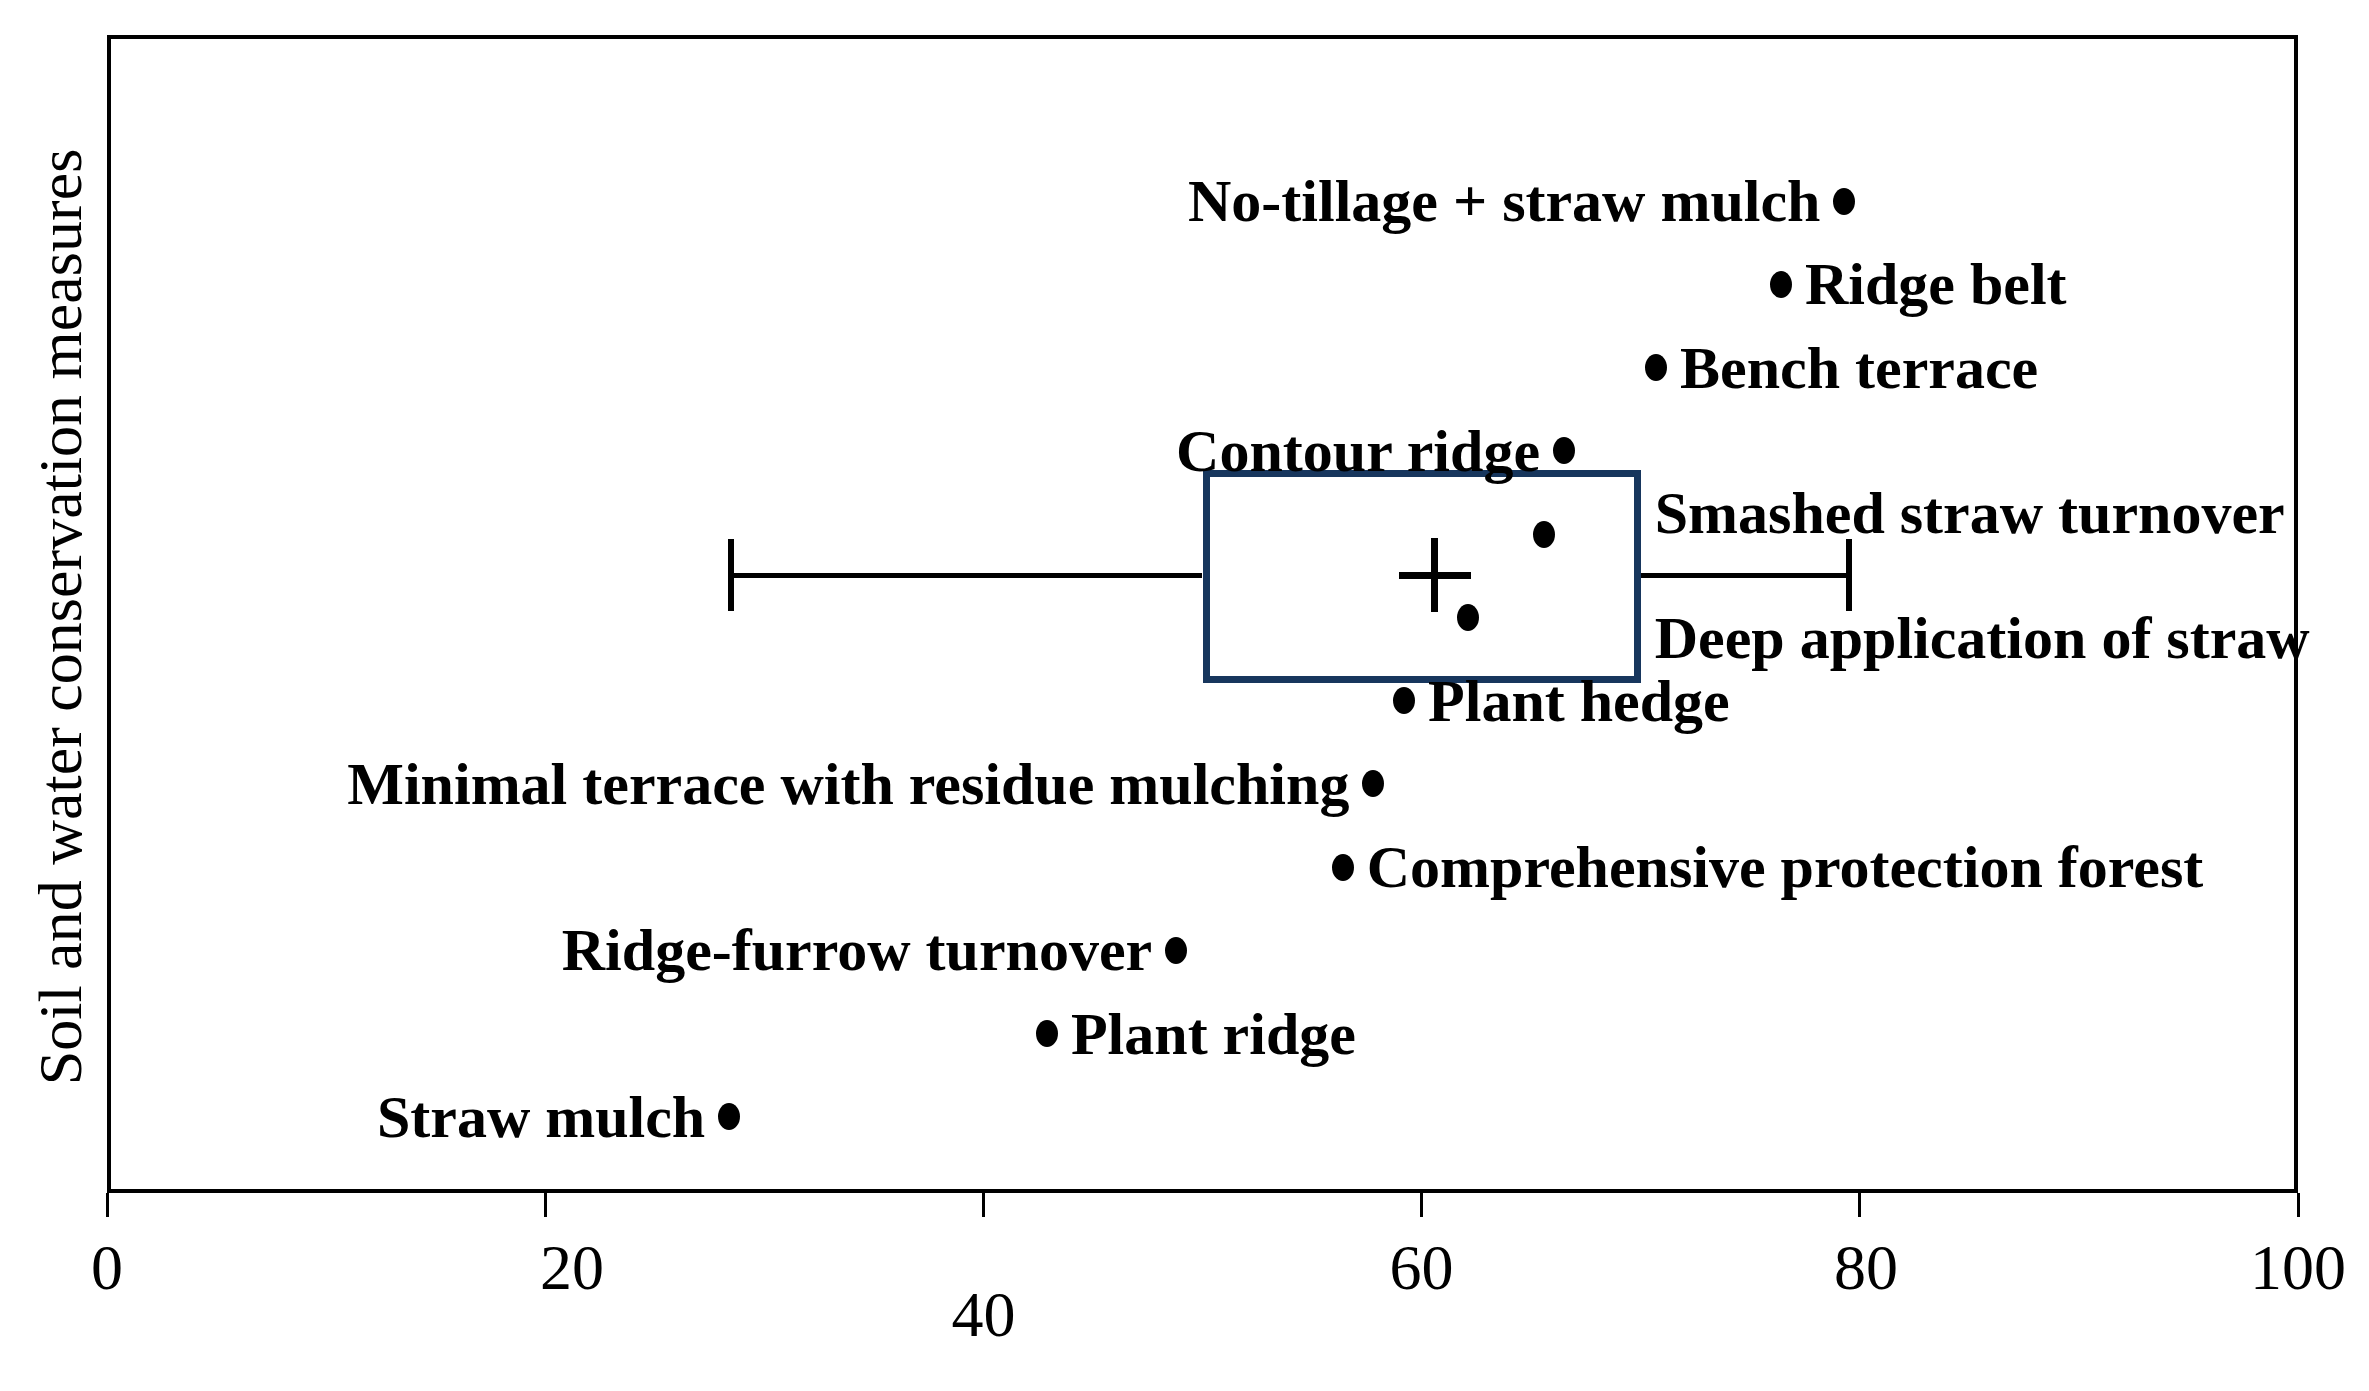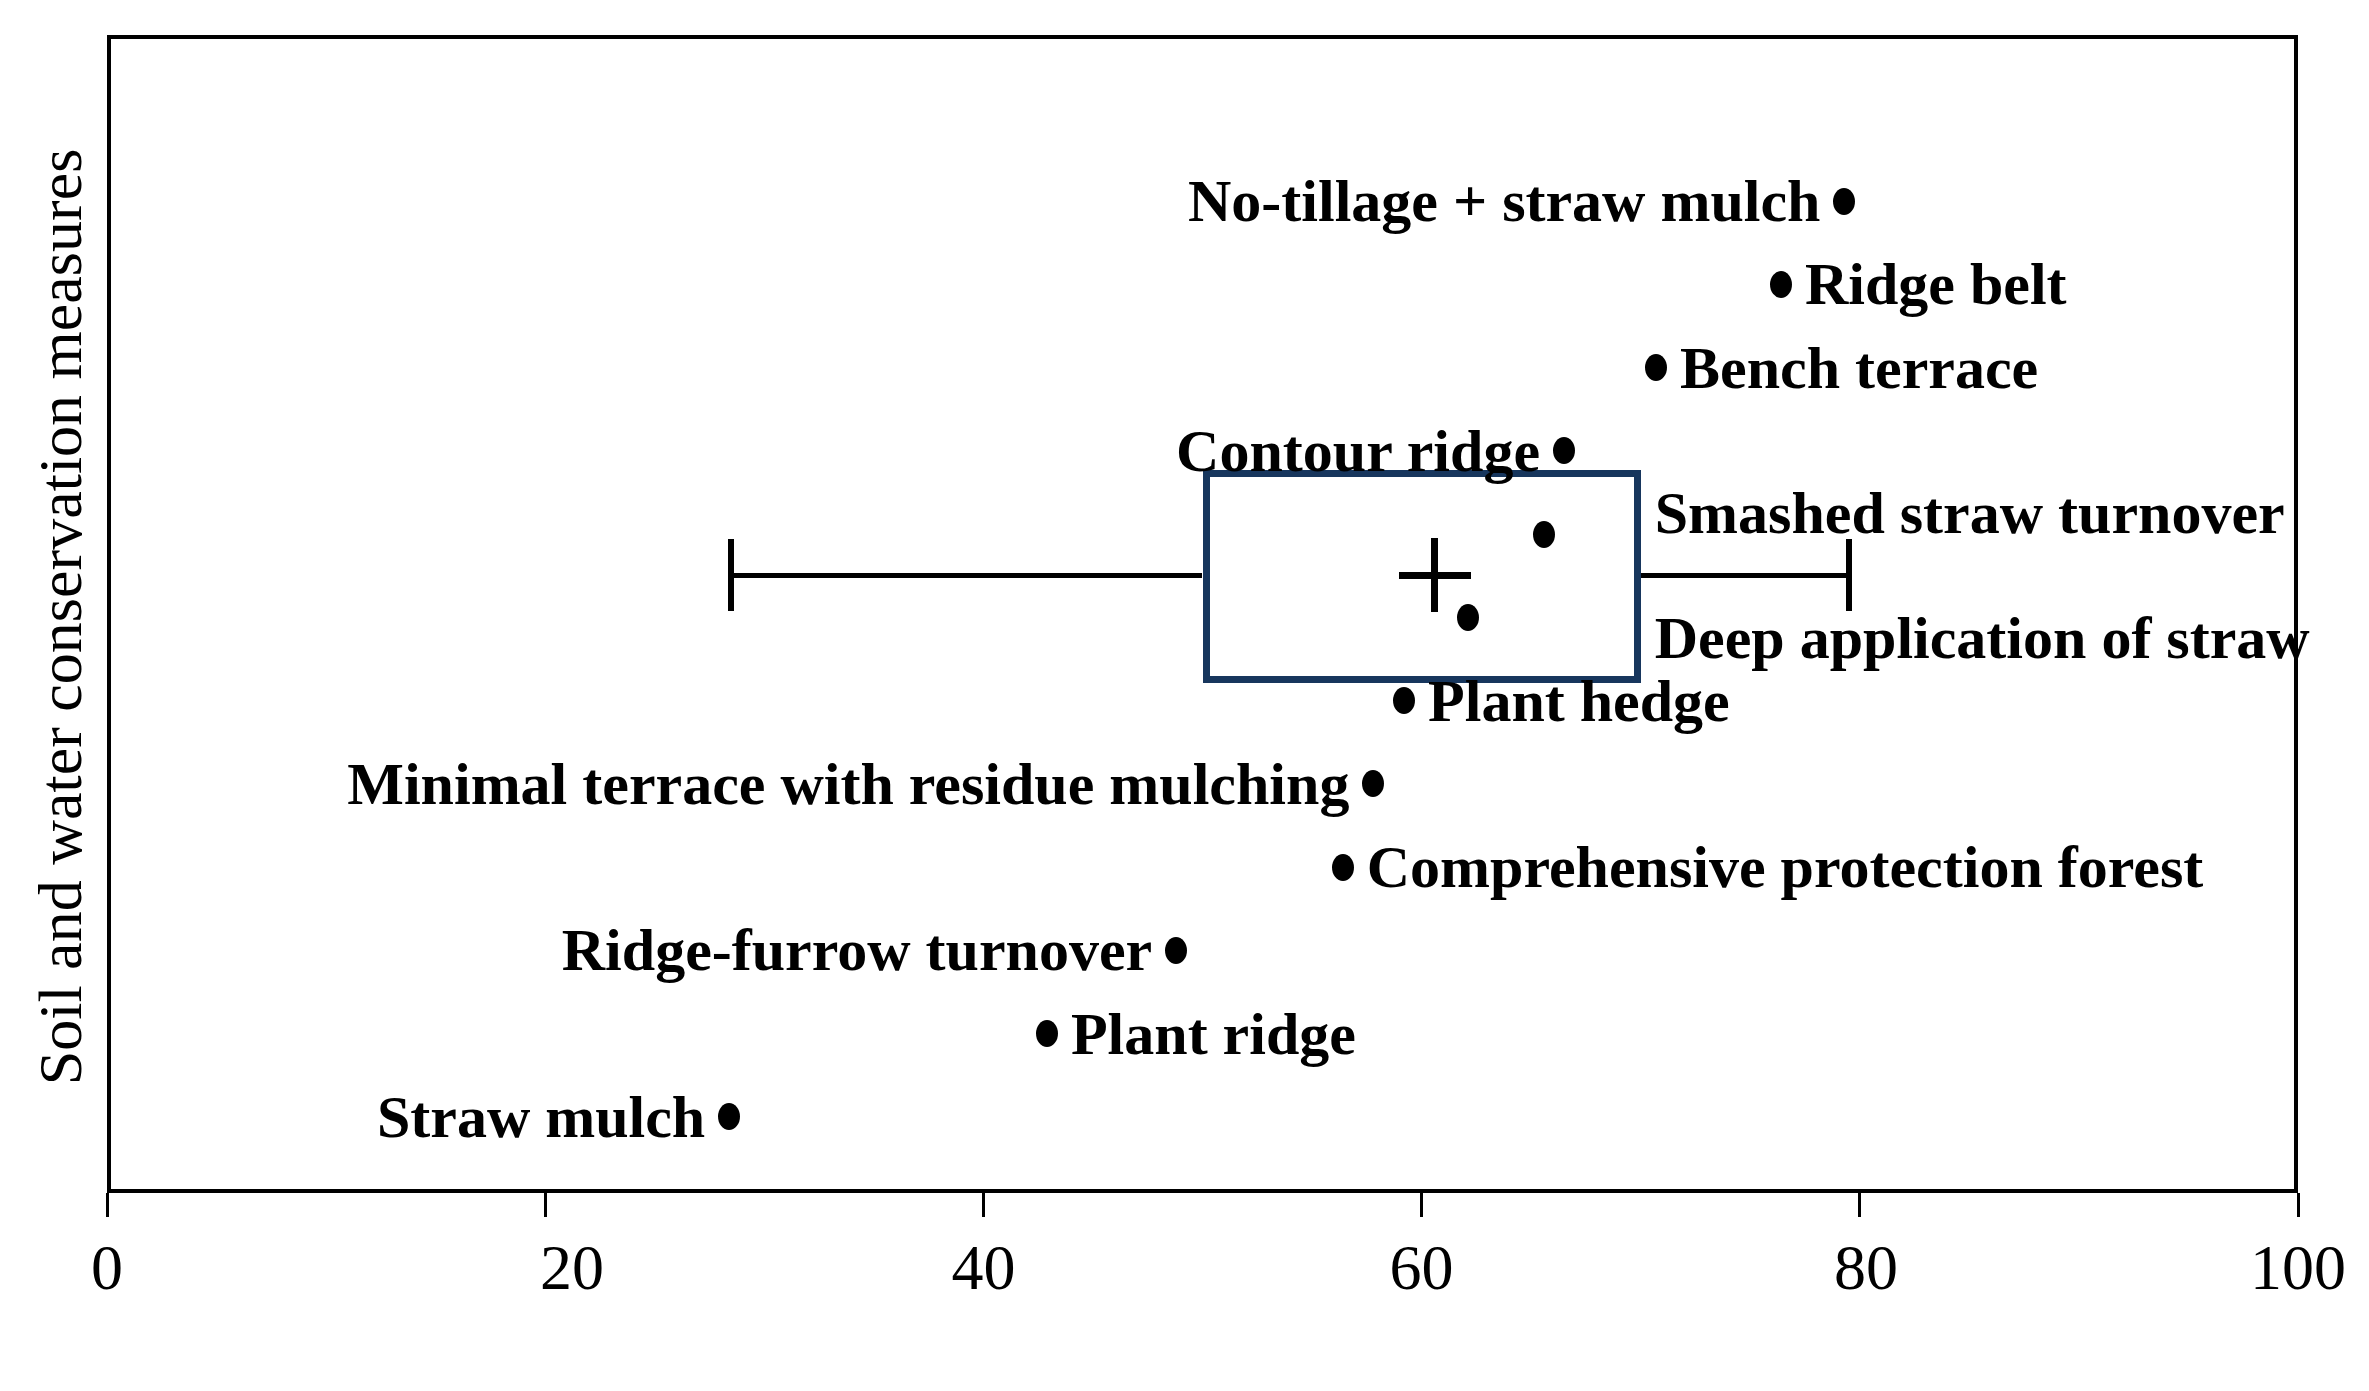--- a/index.html
+++ b/index.html
@@ -47,21 +47,21 @@
 
 <div class="figure">
   <div class="plot-border"></div>
   <div class="y-title">Soil and water conservation measures</div>
   <div id="plot-layer">
       <div class="tick-mark" style="left: 105.5px;"></div>
       <div class="tick-label" style="left: 27px;">0</div>
       <div class="tick-mark" style="left: 543.7px;"></div>
       <div class="tick-label" style="left: 492px;">20</div>
       <div class="tick-mark" style="left: 981.9px;"></div>
-      <div class="tick-label" style="left: 903.4px;">40</div>
+      <div class="tick-label" style="left: 903.4px; margin-top: 47px;">40</div>
       <div class="tick-mark" style="left: 1420.1px;"></div>
       <div class="tick-label" style="left: 1341.6px;">60</div>
       <div class="tick-mark" style="left: 1858.3px;"></div>
       <div class="tick-label" style="left: 1786px; font-family: Liberation Serif, serif;">80</div>
       <div class="tick-mark" style="left: 2296.5px;"></div>
       <div class="tick-label" style="left: 2218px;">100</div>
       <div class="bp-line" style="left: 731.435px; top: 572.5px; width: 471.065px; height: 5px;"></div>
       <div class="bp-line" style="left: 1640.7px; top: 572.5px; width: 208.145px; height: 5px;"></div>
       <div class="bp-line" style="left: 728.435px; top: 539px; width: 6px; height: 72px;"></div>
       <div class="bp-line" style="left: 1845.85px; top: 539px; width: 6px; height: 72px;"></div>

